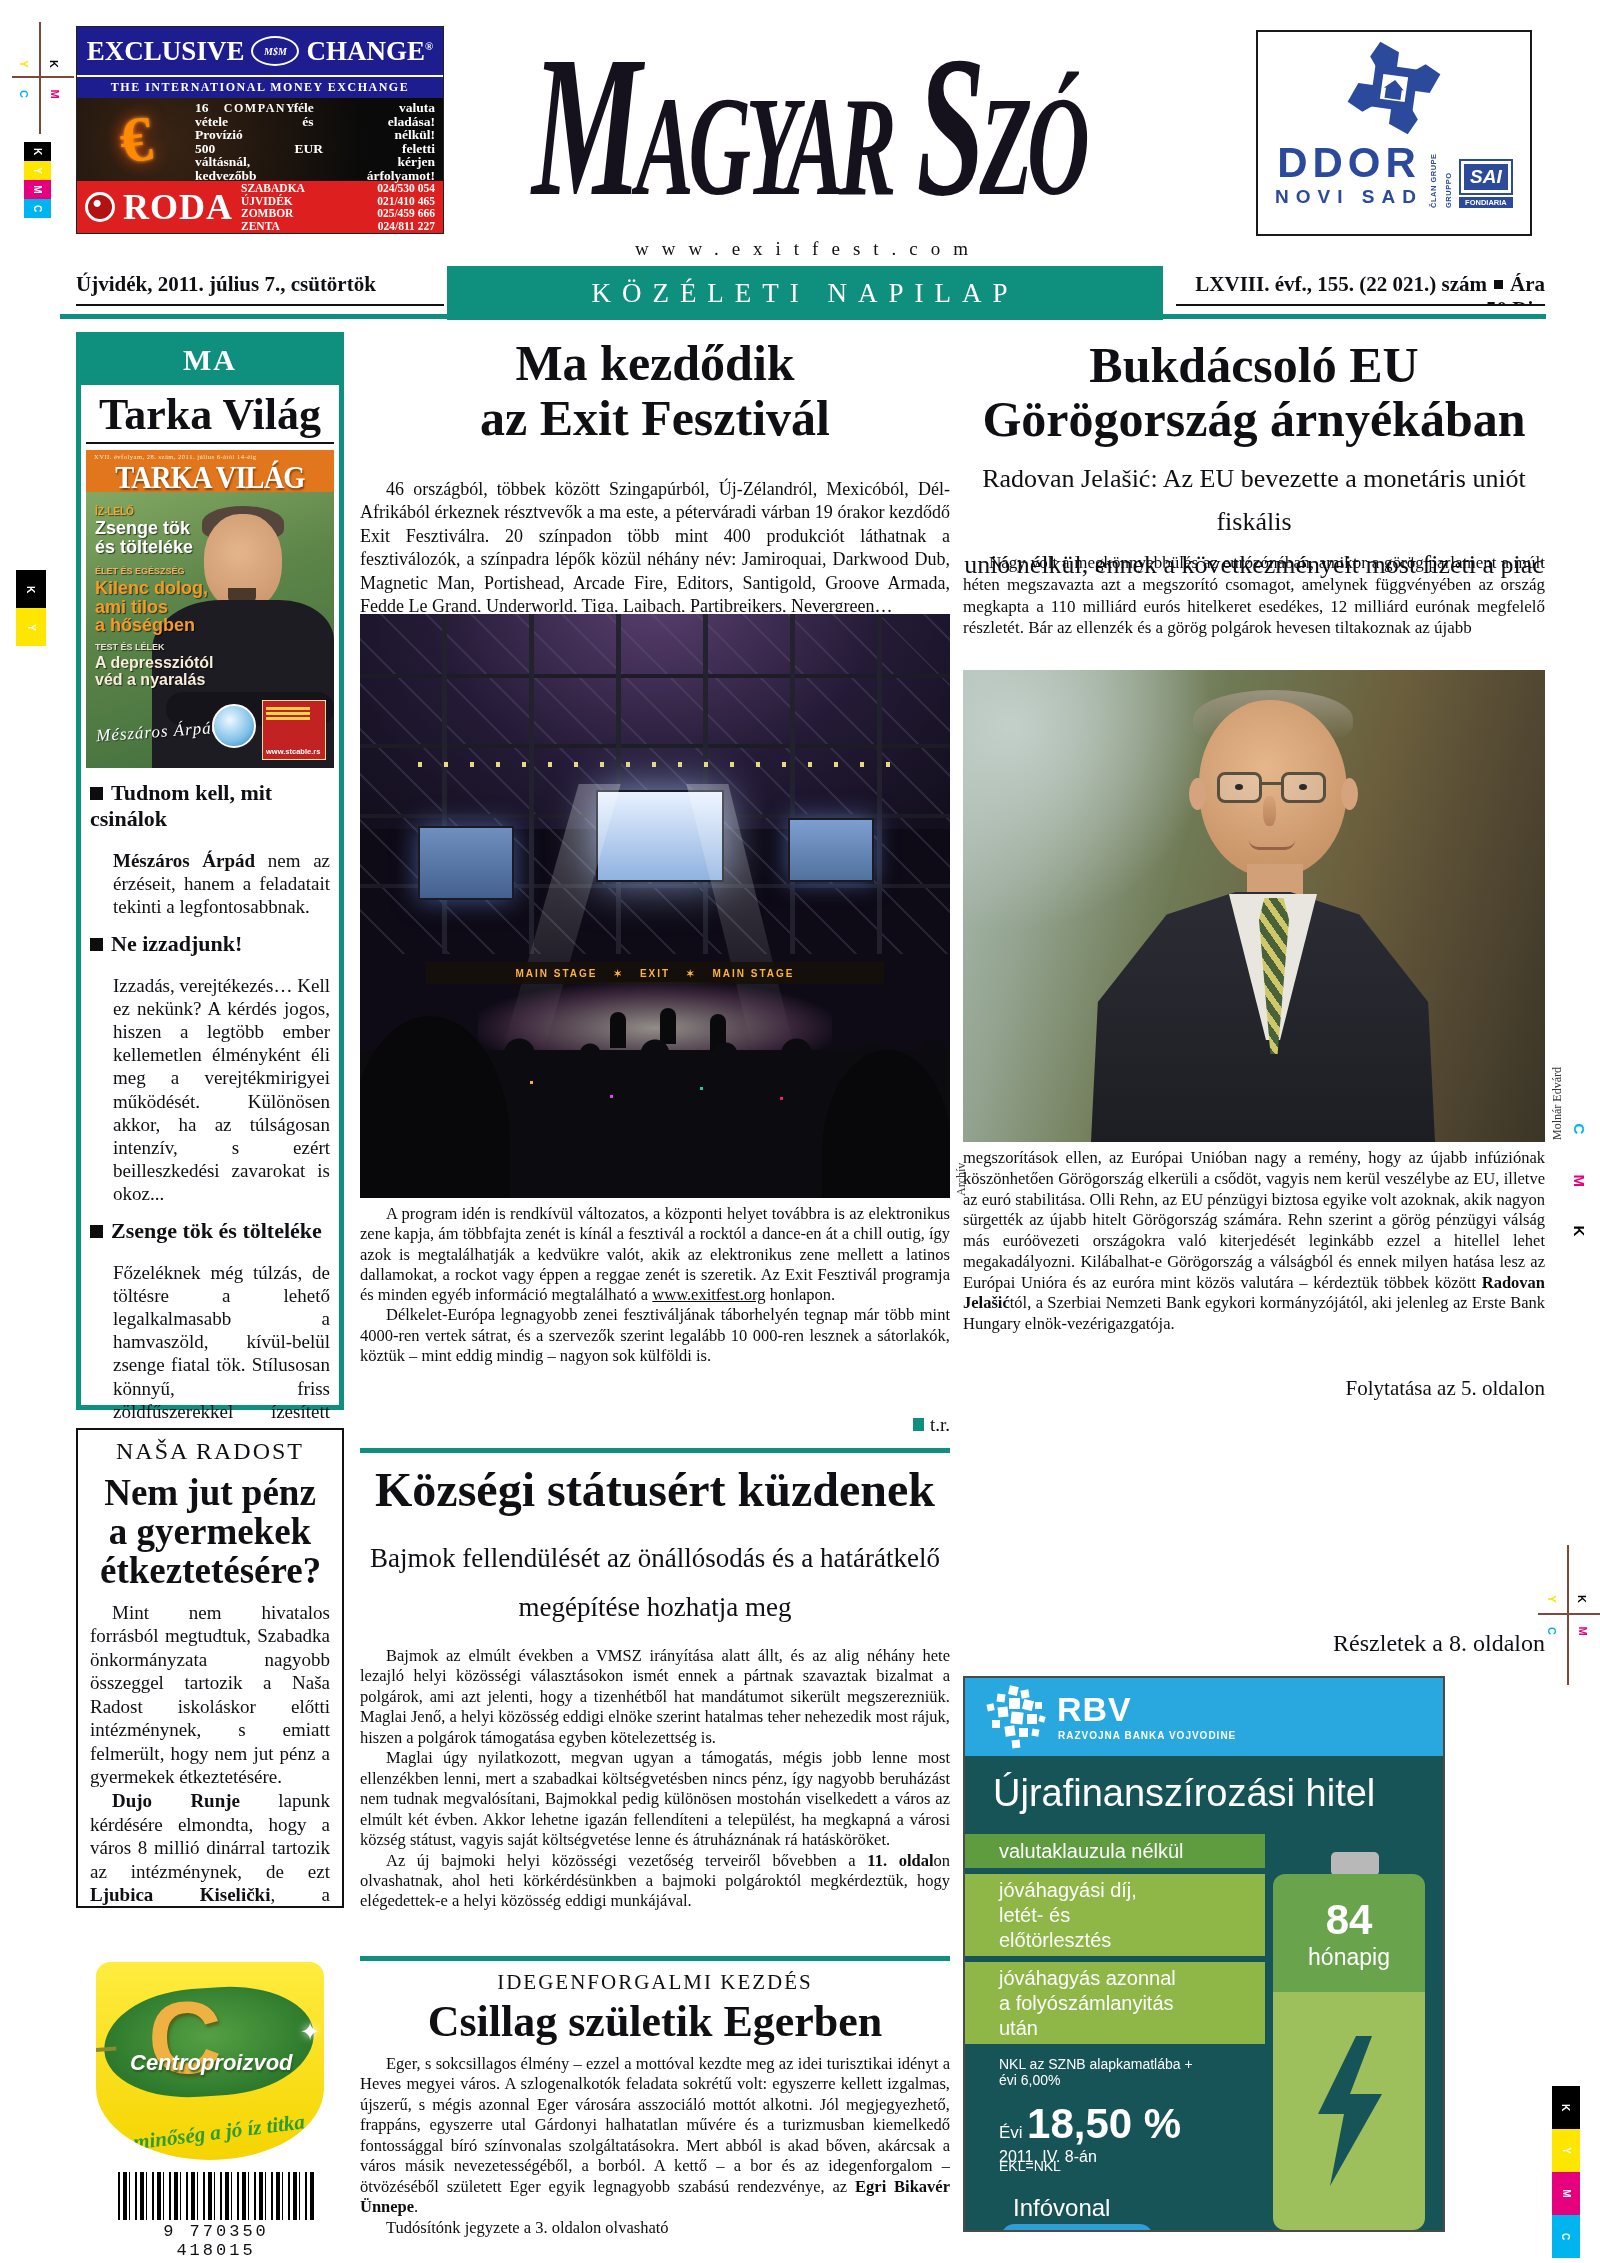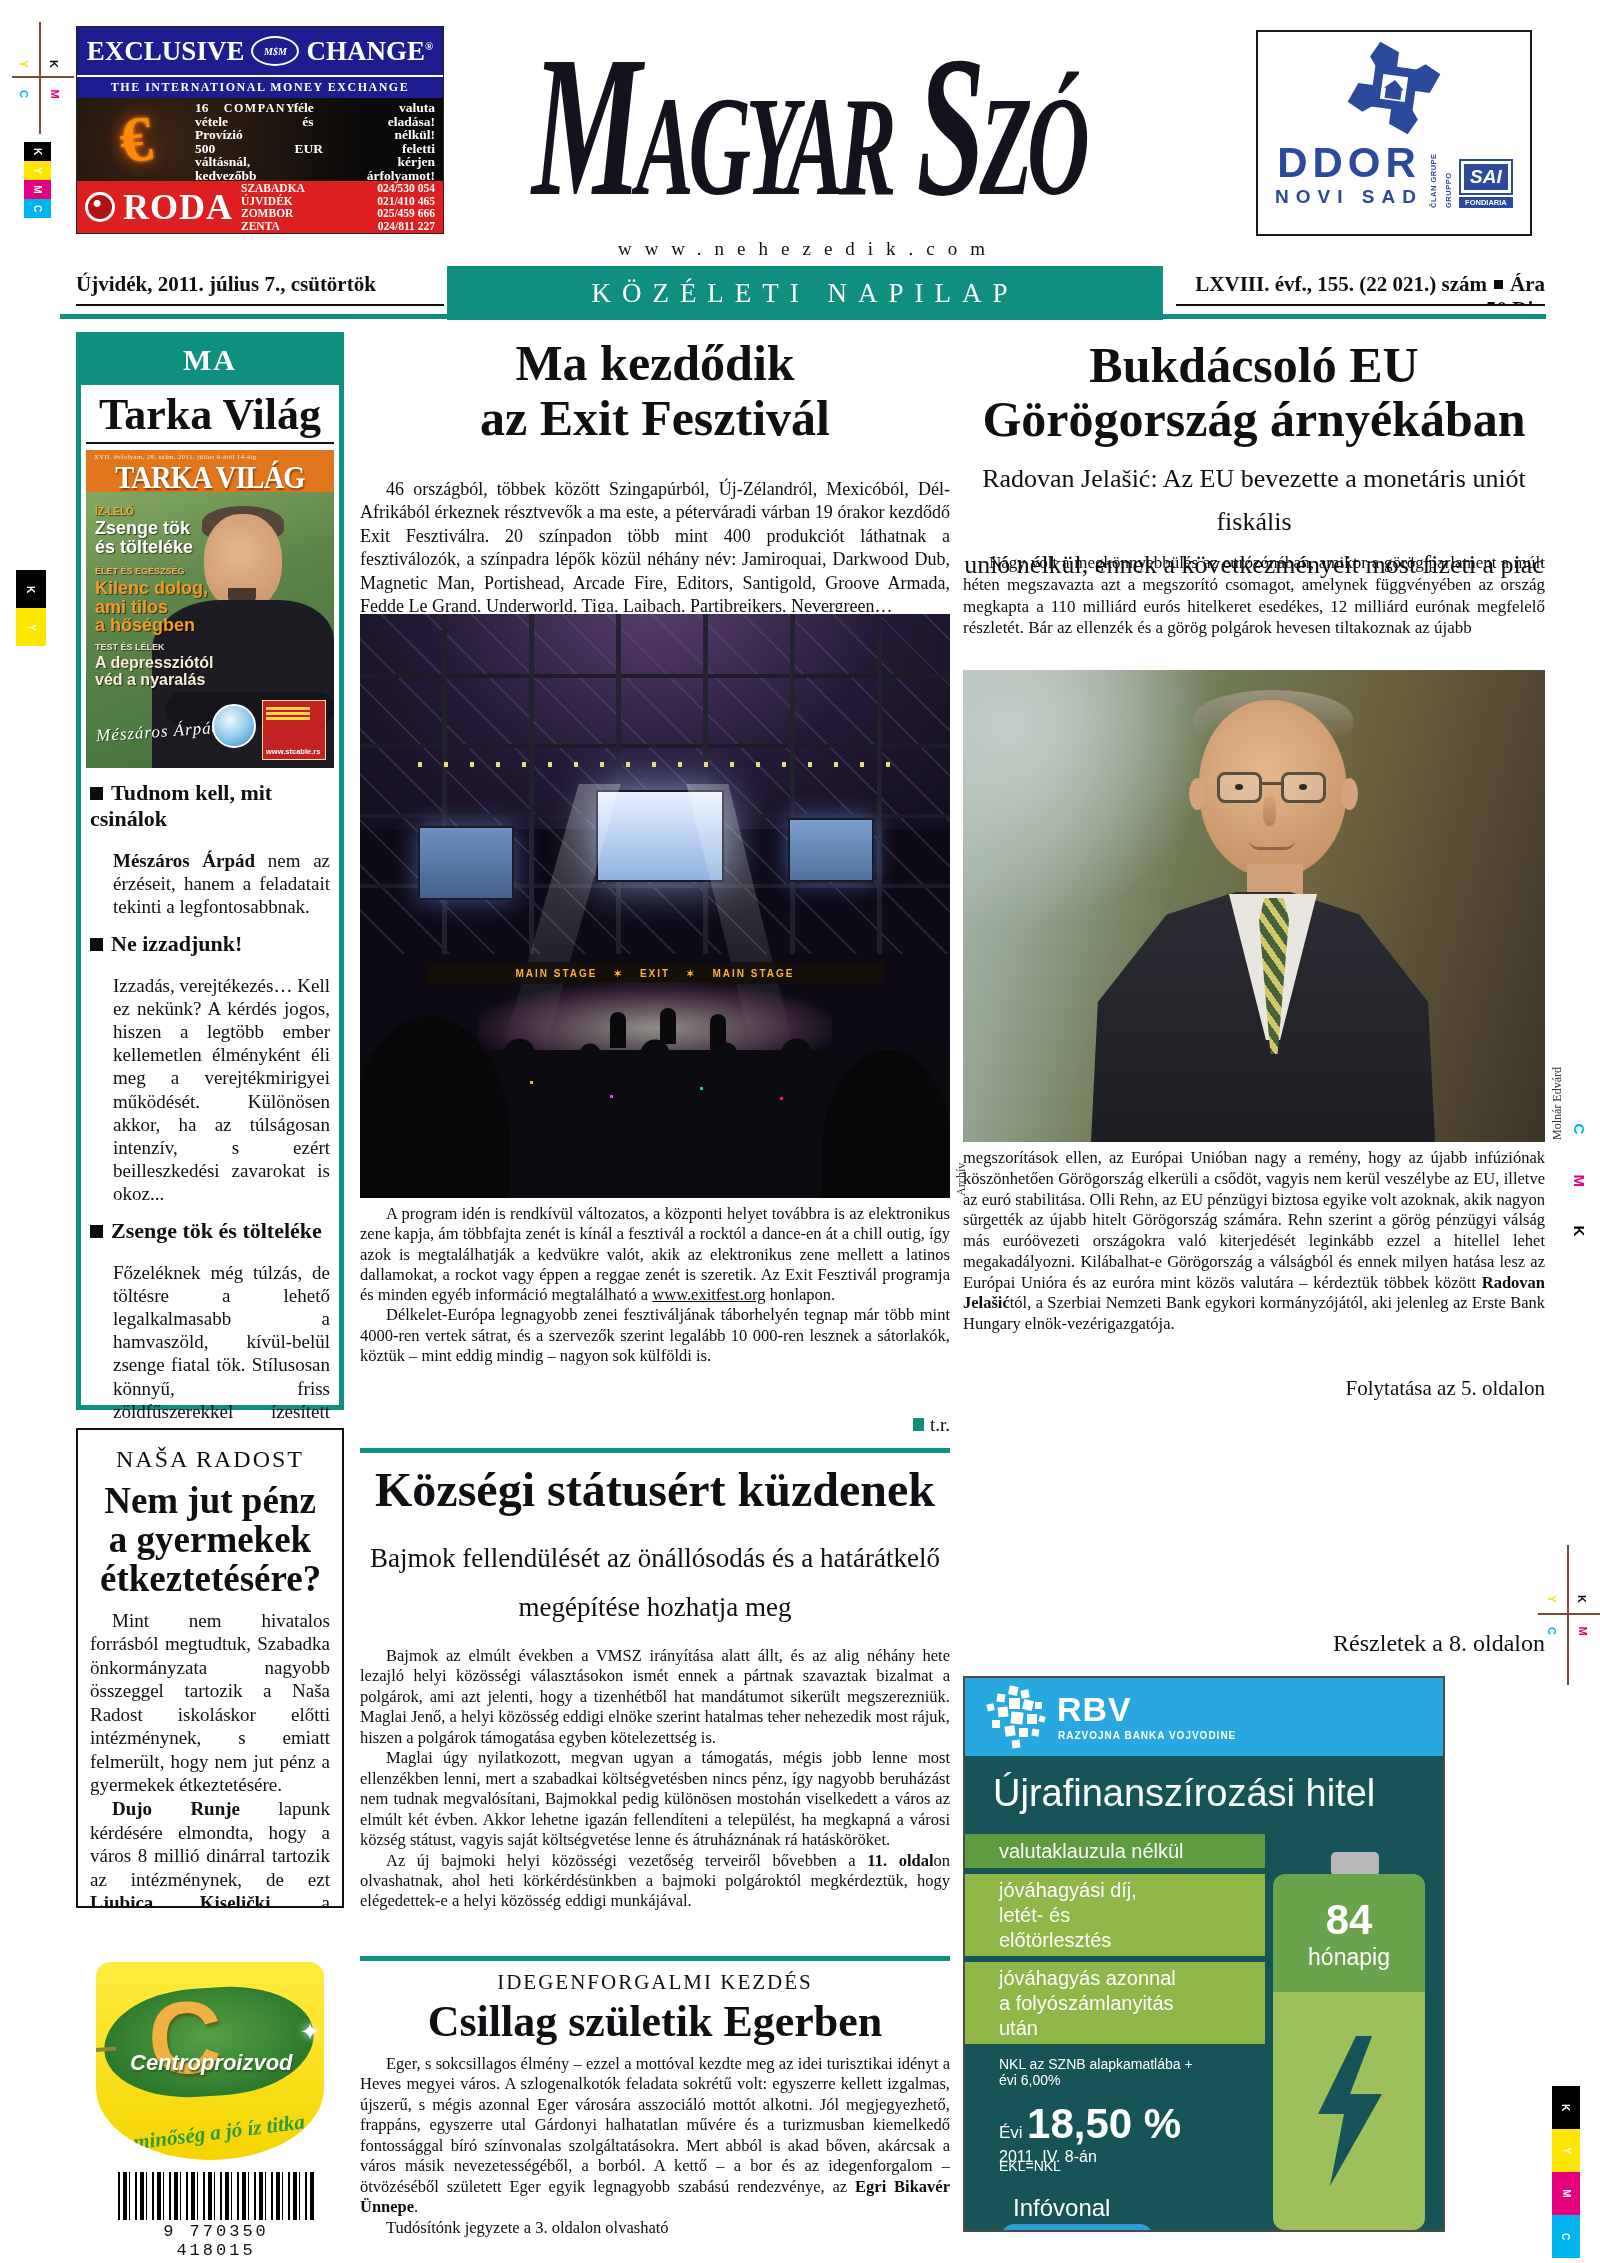--- a/index.html
+++ b/index.html
@@ -109,21 +109,21 @@
   .ddor-brand{font:bold 42px "Liberation Sans",sans-serif;color:var(--ddorblue);letter-spacing:5px;line-height:1}
   .ddor-city{font:bold 19px "Liberation Sans",sans-serif;color:var(--ddorblue);letter-spacing:7px;margin-top:2px}
   .ddor-vert{writing-mode:vertical-rl;transform:rotate(180deg);font:bold 7.5px "Liberation Sans",sans-serif;
              color:var(--ddorblue);letter-spacing:.5px}
   .saibox{width:54px;height:36px;background:var(--ddorblue);border:2px solid var(--ddorblue);
           box-shadow:inset 0 0 0 3px #fff;display:flex;align-items:center;justify-content:center;
           color:#fff;font:bold italic 19px "Liberation Sans",sans-serif;}
   .saistrip{width:54px;background:var(--ddorblue);color:#fff;text-align:center;
             font:bold 7.5px "Liberation Sans",sans-serif;padding:1px 0;margin-top:2px}
   
-  .nasabox{border:2px solid #111;padding:16px 12px;background:#fff;overflow:hidden}
+  .nasabox{border:2px solid #111;padding:8px 12px;background:#fff;overflow:hidden}
   .nasakick{text-align:center;font-size:24px;letter-spacing:2px}
   .nasatitle{text-align:center;font-weight:bold;font-size:37px;line-height:1.06;margin:8px 10px 10px}
   .nasabody{font-size:19px;line-height:1.24;text-align:justify}
   .nasabody p{text-indent:22px}
   
   .centro{background:linear-gradient(#ffec3f,#f5d400);border-radius:16px 16px 55% 55%/16px 16px 40% 40%;
           overflow:hidden}
   .leaf{position:absolute;left:8px;top:26px;width:210px;height:108px;transform:rotate(-4deg);
         background:radial-gradient(ellipse at 50% 45%,#55a043,#2d7a2d 70%);
         border-radius:50% 50% 50% 50%/60% 55% 60% 55%}
@@ -319,21 +319,21 @@
         <div>
             <span>ZENTA</span>
             <span>024/811 227</span>
           </div>
       </div>
     </div>
   </div>
 
   <div class="abs" style="left:450px;top:10px;width:716px;height:250px;text-align:center">
     <div class="masthead">Magyar Szó</div>
-    <div class="mast-url abs" style="left:0;right:0;top:228px">www.nehezedik.com</div>
+    <div class="mast-url abs" style="left:0;right:0;top:228px">www.exitfest.com</div>
   </div>
 
   <div class="abs ddor" style="left:1256px;top:30px;width:276px;height:206px">
     <svg width="100" height="100" viewBox="0 0 100 100" style="margin-top:6px">
       <g fill="#2b4a9b">
         <path d="M30 6 L50 14 L50 34 L36 40 L22 22 Z" transform="rotate(8 50 50)"></path>
         <path d="M94 30 L86 50 L66 50 L60 36 L78 22 Z" transform="rotate(8 50 50)"></path>
         <path d="M70 94 L50 86 L50 66 L64 60 L78 78 Z" transform="rotate(8 50 50)"></path>
         <path d="M6 70 L14 50 L34 50 L40 64 L22 78 Z" transform="rotate(8 50 50)"></path>
         <rect x="33" y="33" width="34" height="34" fill="#fff" stroke="#2b4a9b" stroke-width="9" transform="rotate(8 50 50)"></rect>

